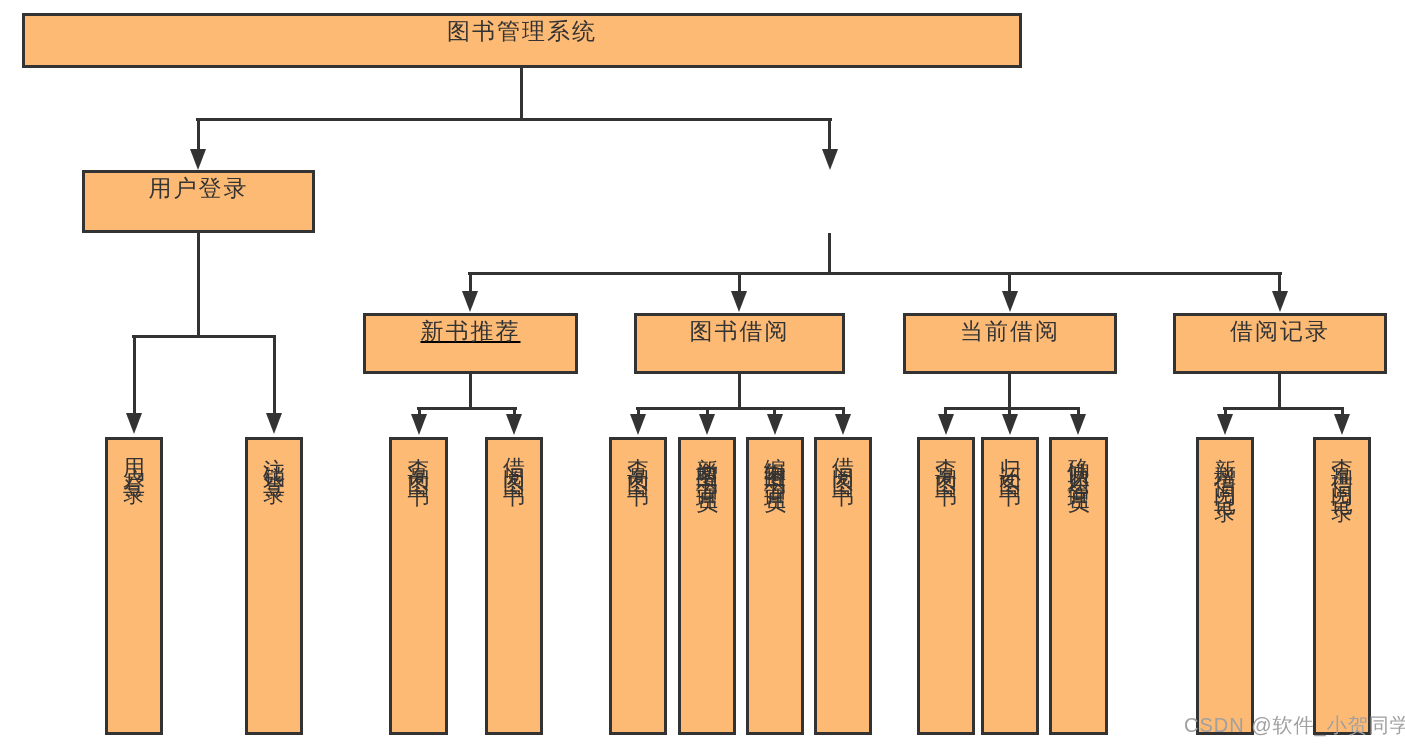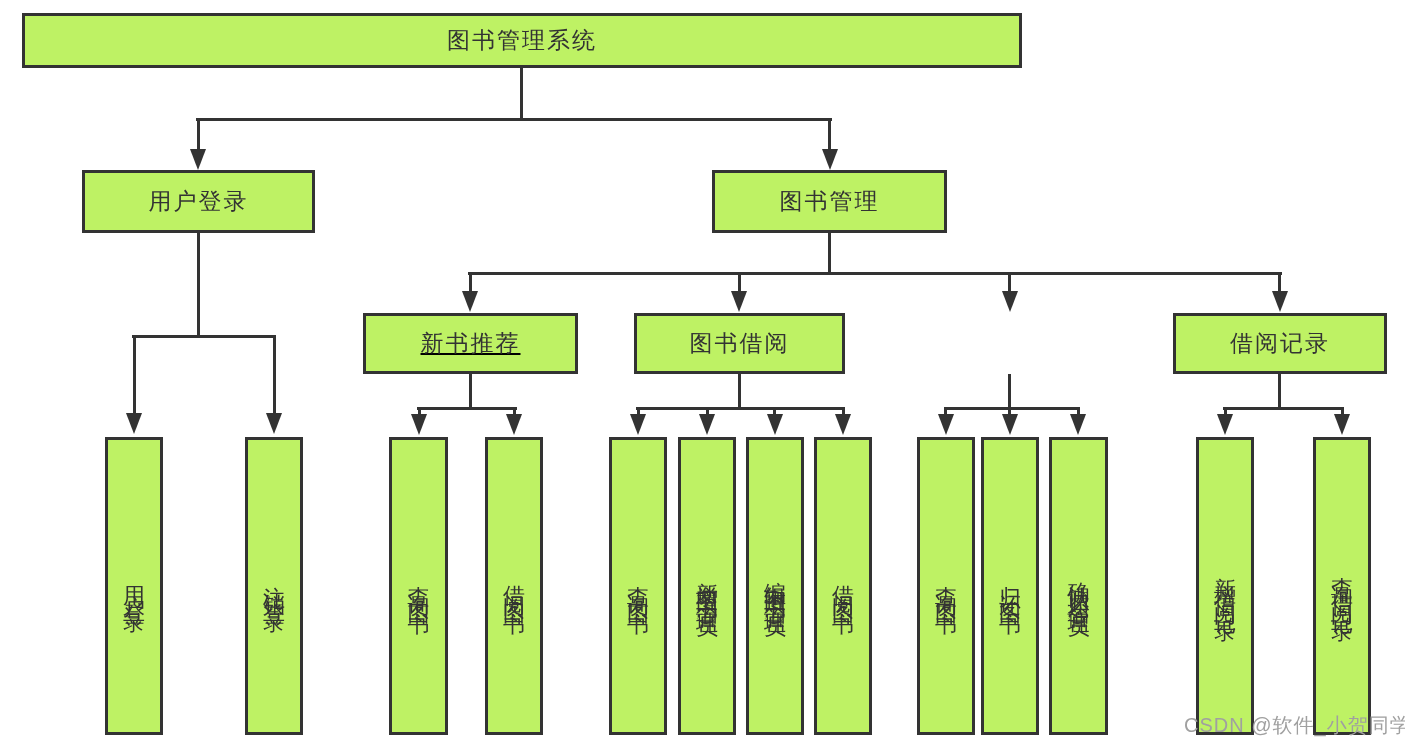--- a/index.html
+++ b/index.html
@@ -1,22 +1,22 @@
 <!DOCTYPE html>
 <html><head>
 <meta charset="utf-8">
 <style>
   html,body{margin:0;padding:0;background:#ffffff;}
   #canvas{
     position:relative;width:1405px;height:747px;background:#ffffff;overflow:hidden;
     font-family:"Liberation Sans","DejaVu Sans",sans-serif;
   }
   .box{
-    position:absolute;box-sizing:border-box;border:3px solid #333333;background:#bef264;
-    display:flex;align-items:center;justify-content:center;z-index:2;
+    position:absolute;box-sizing:border-box;border:3px solid #333333;background:#fdba74;
+    display:flex;align-items:flex-start;justify-content:center;z-index:2;
   }
   .hlabel{font-size:23px;color:#333333;letter-spacing:2px;white-space:nowrap;}
   .vlabel{
     writing-mode:vertical-rl;text-orientation:mixed;
     font-size:22px;color:#333333;letter-spacing:9px;line-height:1.1;white-space:nowrap;
   }
   .line{position:absolute;background:#333333;z-index:1;}
   .arrowhead{
     position:absolute;width:0;height:0;z-index:1;
     border-left:8px solid transparent;border-right:8px solid transparent;
@@ -39,23 +39,20 @@
   <div class="line" style="left:520px;top:68px;width:3px;height:52px;"></div>
   <div class="line" style="left:196px;top:118px;width:636px;height:3px;"></div>
   <div class="line" style="left:197px;top:118px;width:3px;height:32px;"></div>
   <div class="arrowhead" style="left:190px;top:149px;"></div>
   <div class="line" style="left:828px;top:118px;width:3px;height:32px;"></div>
   <div class="arrowhead" style="left:822px;top:149px;"></div>
 
   <div class="box" style="left:82px;top:170px;width:233px;height:63px;">
     <span class="hlabel">用户登录</span>
   </div>
-  <div class="box" style="left:712px;top:170px;width:235px;height:63px;">
-    <span class="hlabel">图书管理</span>
-  </div>
 
   <div class="line" style="left:197px;top:233px;width:3px;height:104px;"></div>
   <div class="line" style="left:132px;top:335px;width:144px;height:3px;"></div>
   <div class="line" style="left:133px;top:335px;width:3px;height:79px;"></div>
   <div class="arrowhead" style="left:126px;top:413px;"></div>
   <div class="line" style="left:273px;top:335px;width:3px;height:79px;"></div>
   <div class="arrowhead" style="left:266px;top:413px;"></div>
 
   <div class="line" style="left:828px;top:233px;width:3px;height:41px;"></div>
   <div class="line" style="left:468px;top:272px;width:814px;height:3px;"></div>
@@ -66,20 +63,23 @@
   <div class="line" style="left:1008px;top:272px;width:3px;height:20px;"></div>
   <div class="arrowhead" style="left:1002px;top:291px;"></div>
   <div class="line" style="left:1278px;top:272px;width:3px;height:20px;"></div>
   <div class="arrowhead" style="left:1272px;top:291px;"></div>
 
   <div class="box" style="left:363px;top:313px;width:215px;height:61px;text-decoration:underline;">
     <span class="hlabel">新书推荐</span>
   </div>
   <div class="box" style="left:634px;top:313px;width:211px;height:61px;">
     <span class="hlabel">图书借阅</span>
+  </div>
+  <div class="box" style="left:903px;top:313px;width:214px;height:61px;">
+    <span class="hlabel">当前借阅</span>
   </div>
   <div class="box" style="left:1173px;top:313px;width:214px;height:61px;">
     <span class="hlabel">借阅记录</span>
   </div>
 
   <div class="line" style="left:469px;top:374px;width:3px;height:36px;"></div>
   <div class="line" style="left:417px;top:407px;width:100px;height:3px;"></div>
   <div class="line" style="left:418px;top:407px;width:3px;height:8px;"></div>
   <div class="arrowhead" style="left:411px;top:414px;"></div>
   <div class="line" style="left:513px;top:407px;width:3px;height:8px;"></div>

